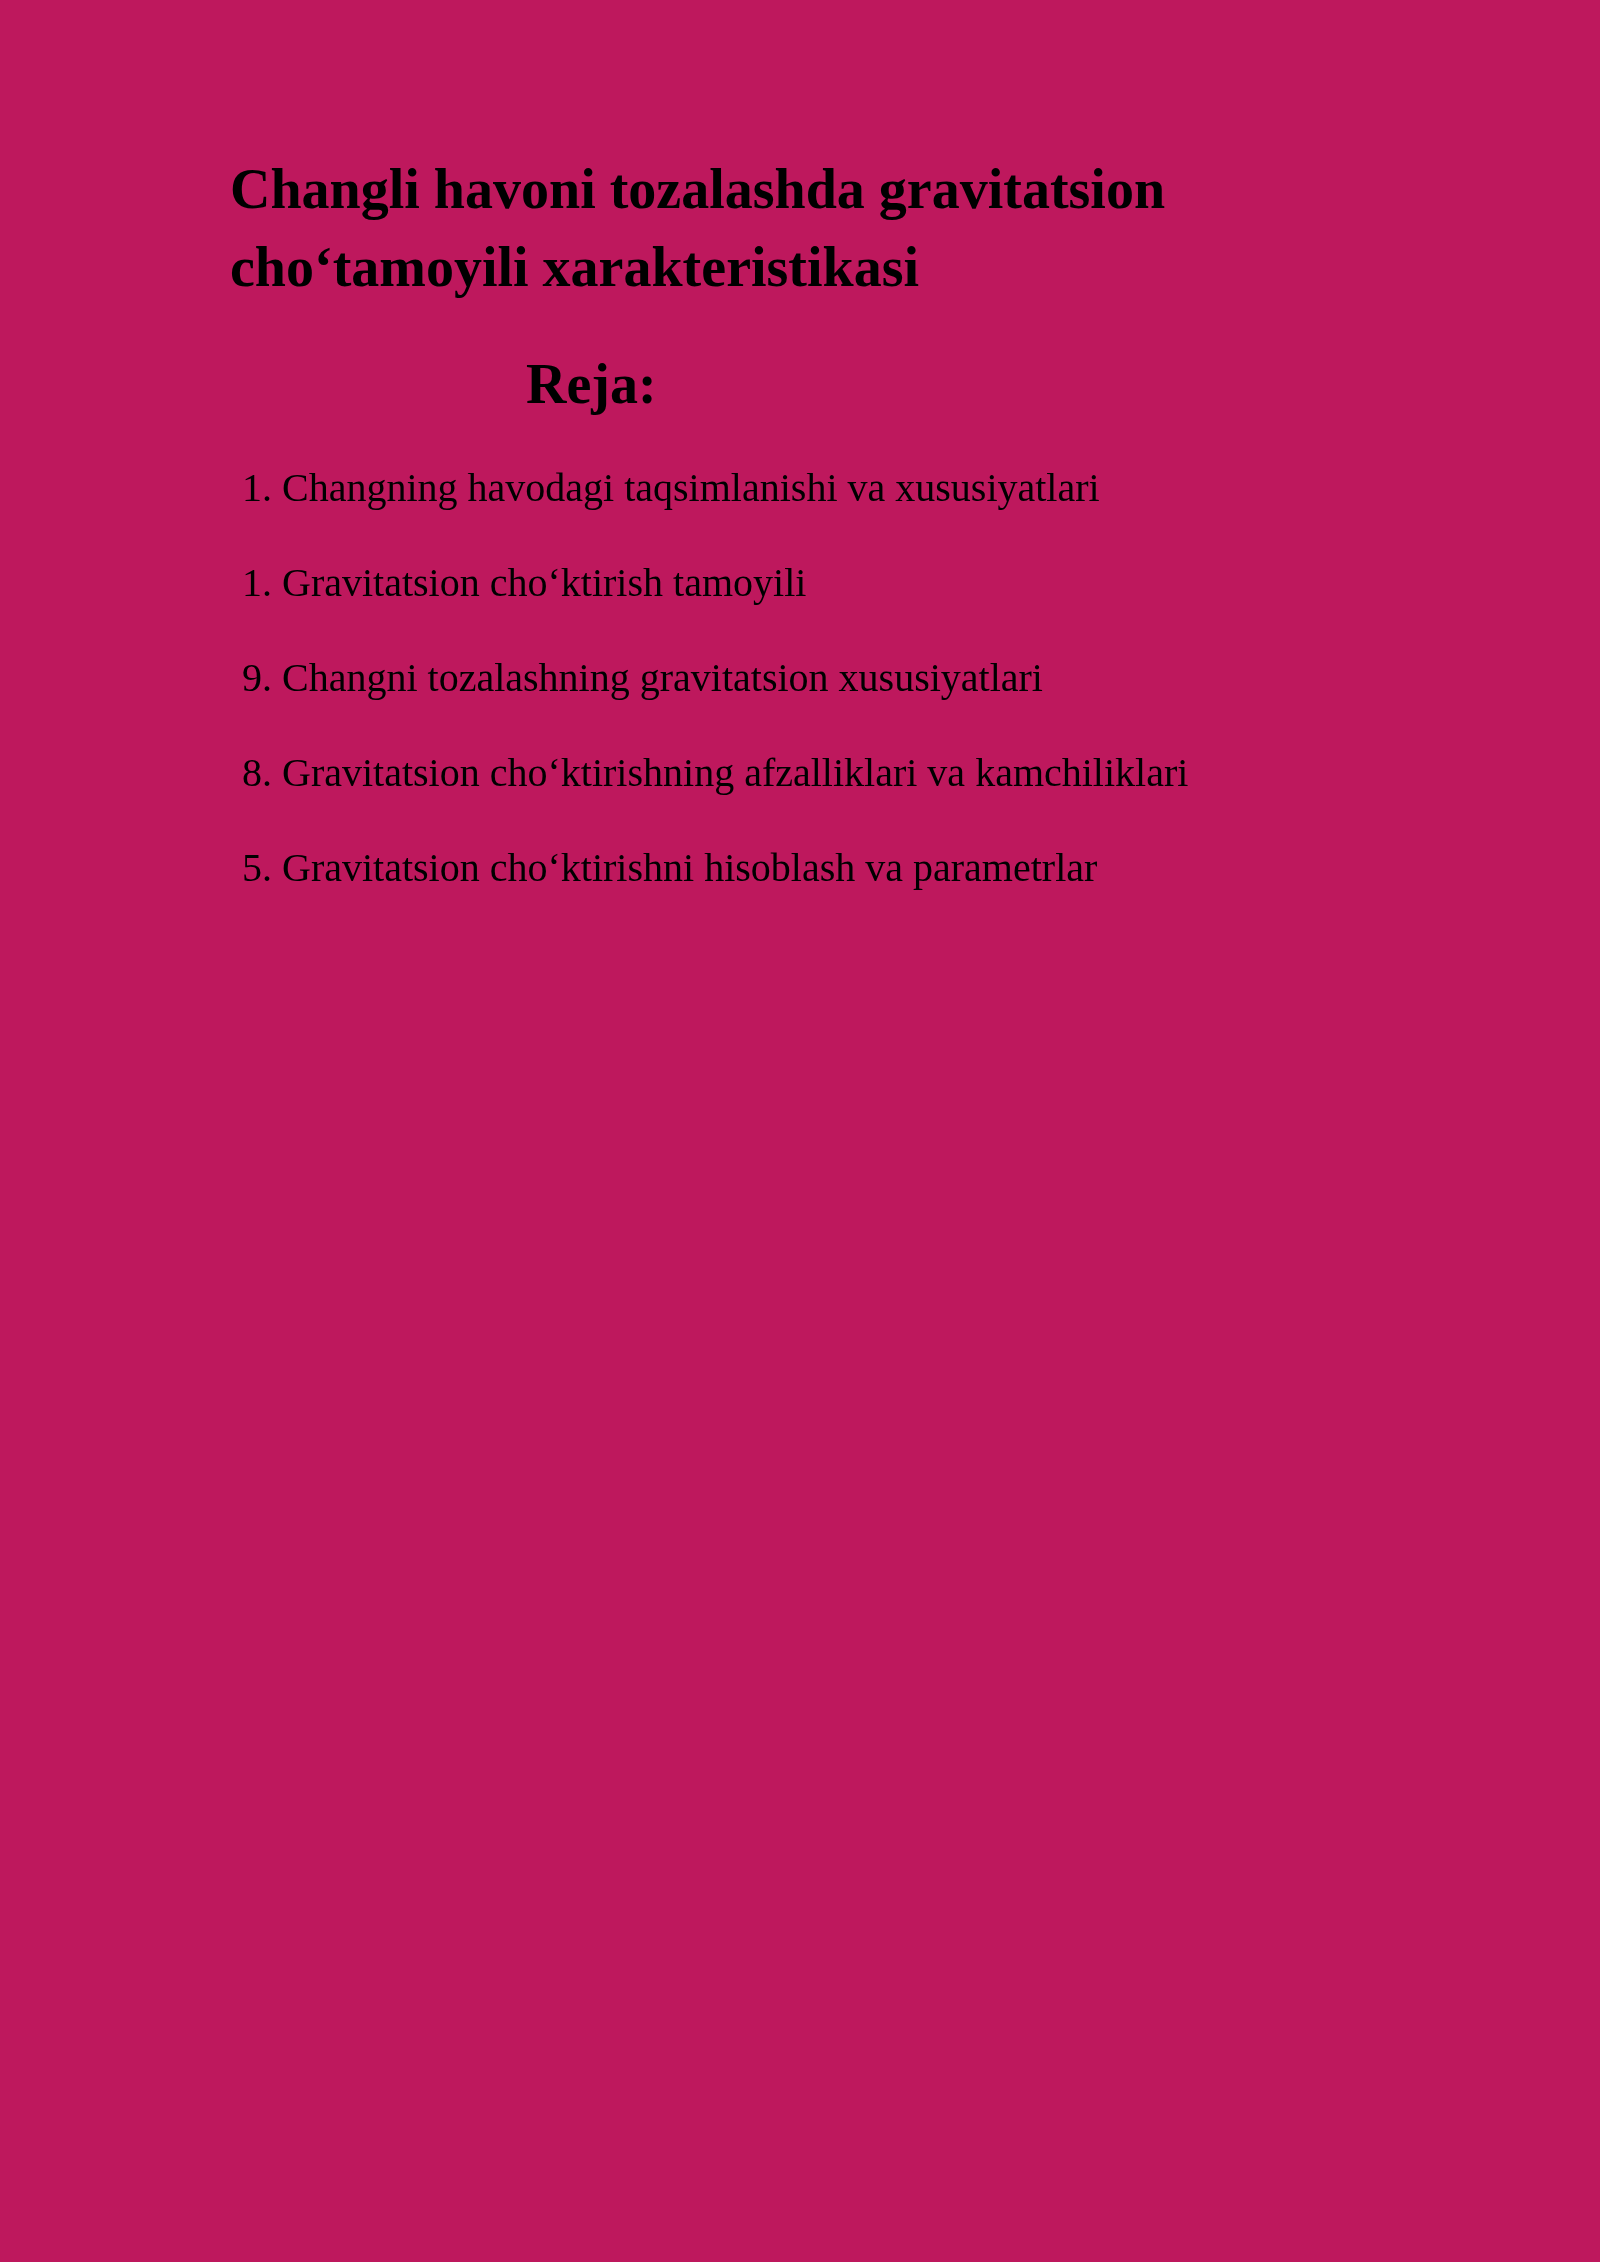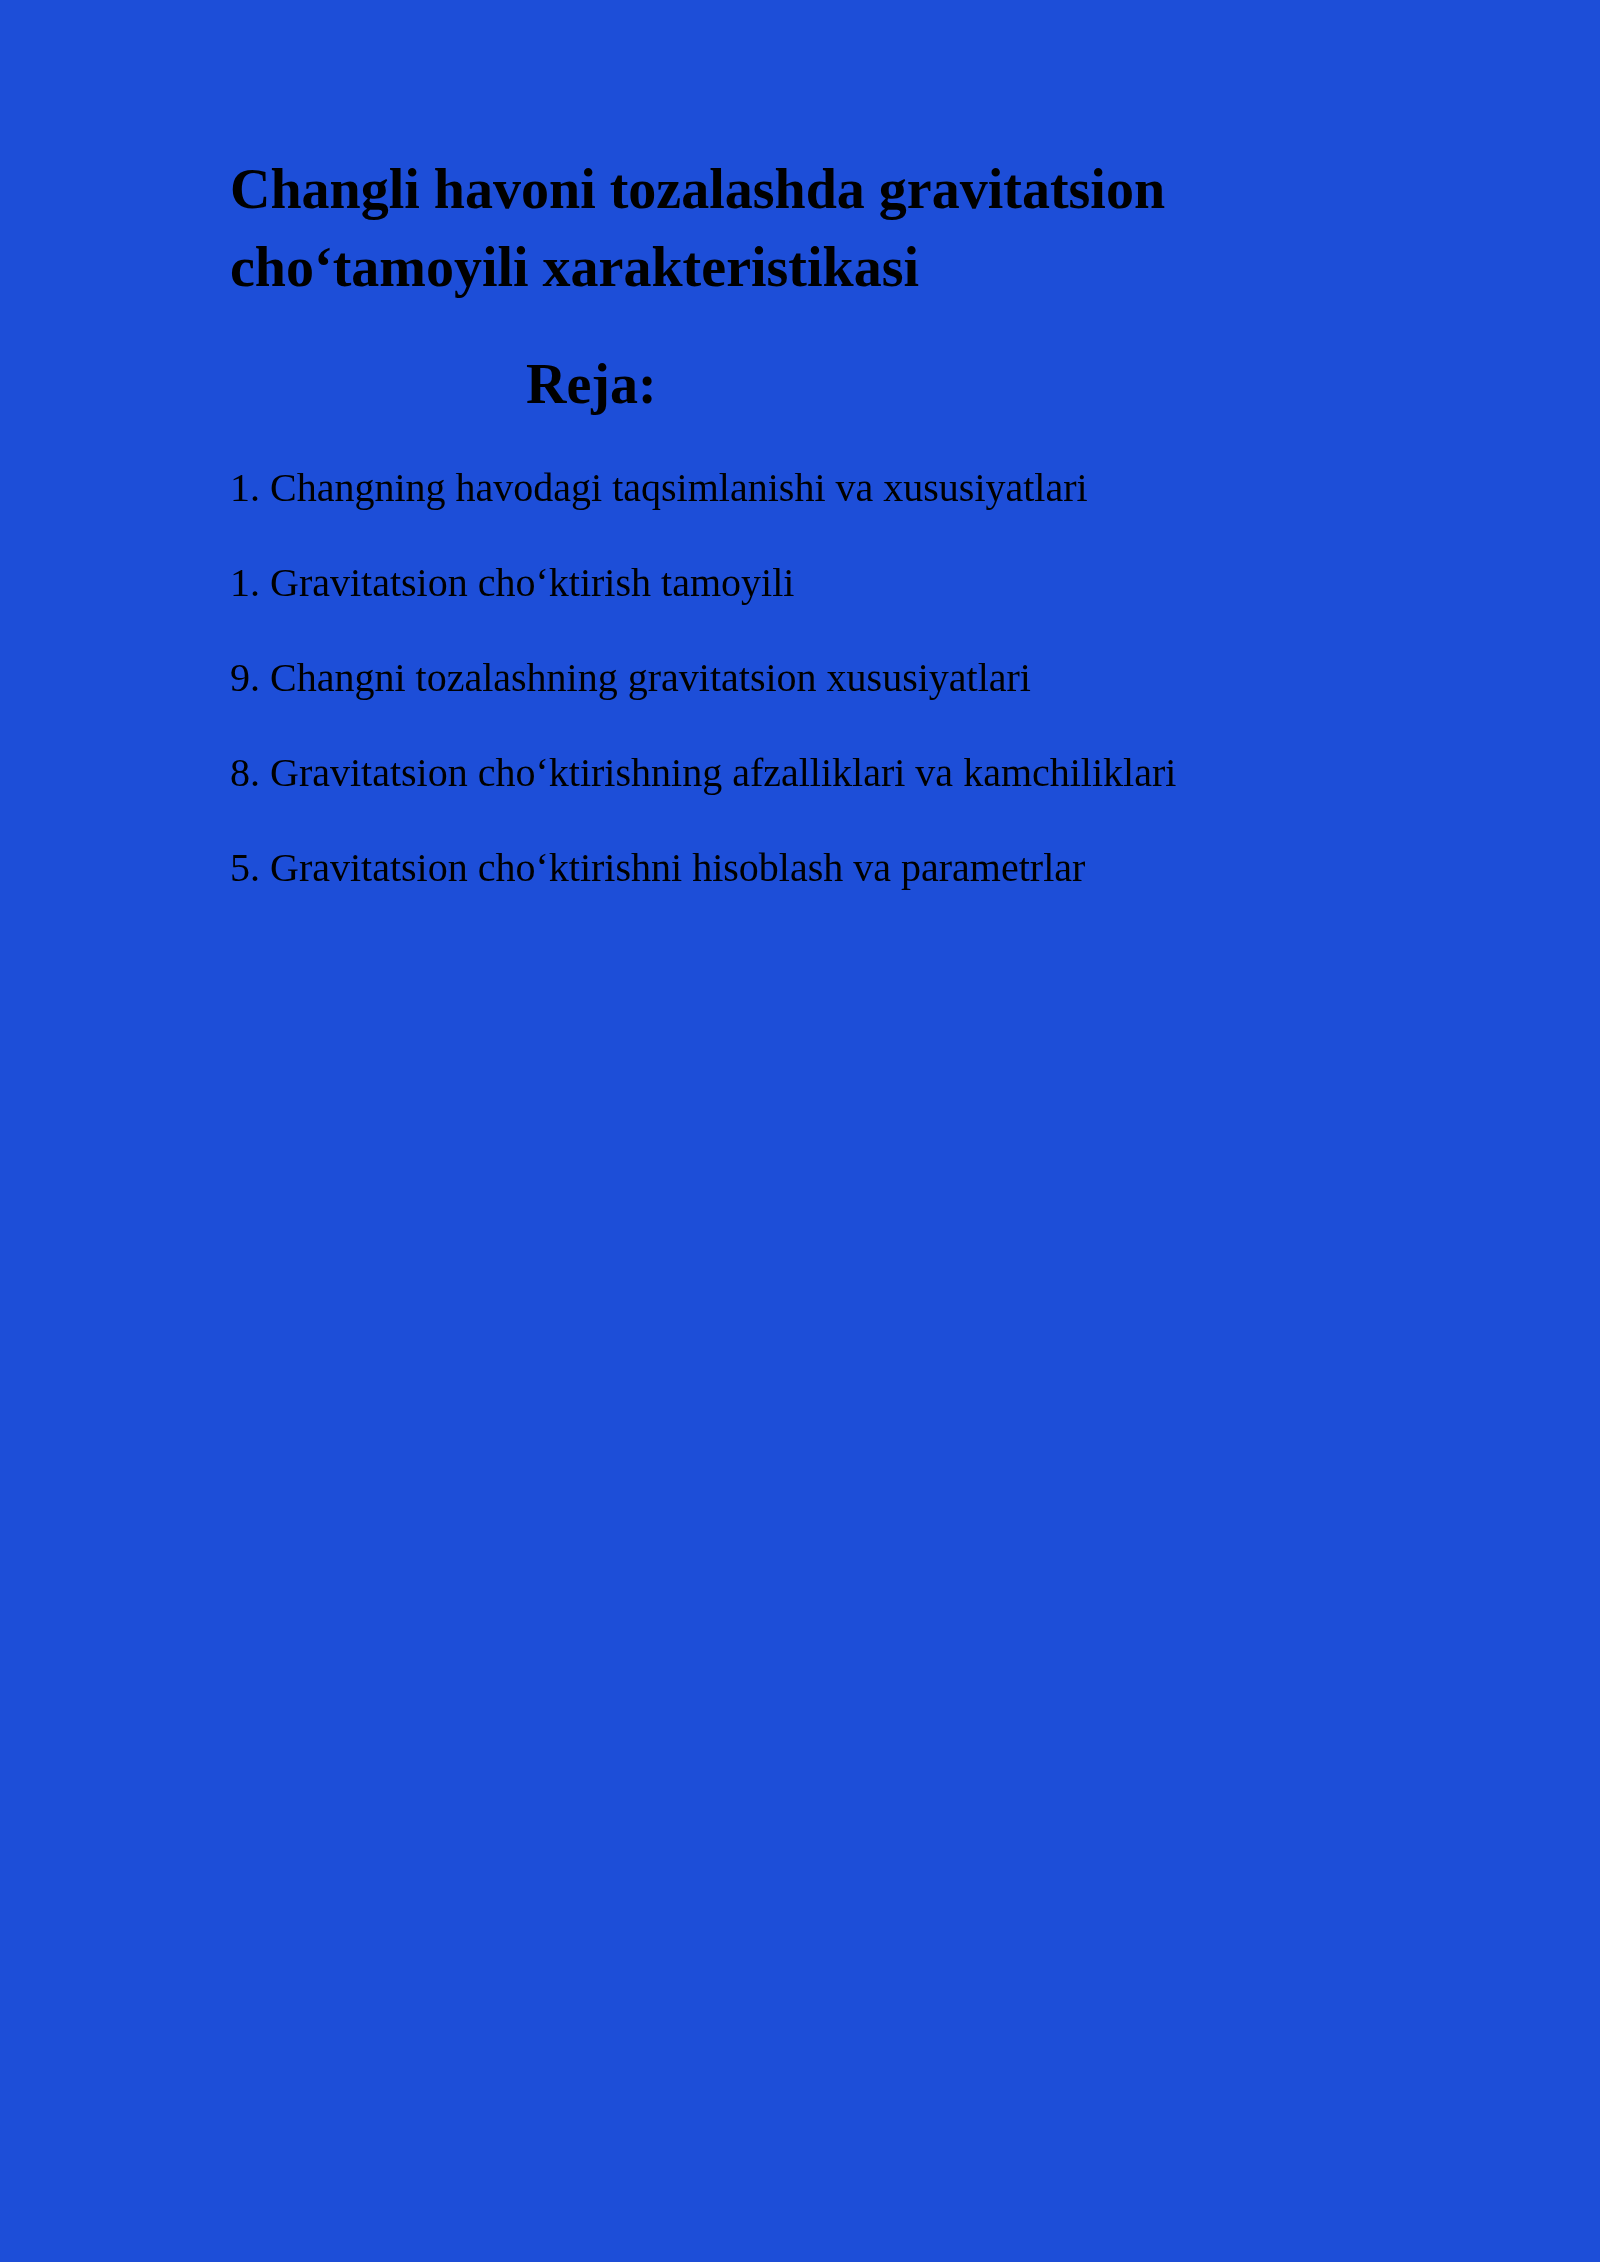--- a/index.html
+++ b/index.html
@@ -13,21 +13,21 @@
       position: relative;
       overflow: hidden;
       font-family: "Liberation Serif", "DejaVu Serif", serif;
       color: #000000;
     }
     .page {
       position: absolute;
       left: 0; top: 0;
       width: 1600px;
       height: 2262px;
-      background: #1d4ed8;
+      background: #be185d;
     }
     .title {
       position: absolute;
       left: 230px;
       top: 150px;
       width: 1100px;
       margin: 0;
       font-size: 56px;
       font-weight: bold;
       line-height: 78px;
@@ -49,20 +49,21 @@
       top: 460px;
       margin: 0;
       padding: 0;
       list-style: none;
     }
     .plan-list li {
       font-size: 40px;
       line-height: 56px;
       height: 95px;
       white-space: nowrap;
+      margin-left: 12px;
     }
   </style>
 </head>
 <body>
 
 <div class="page">
   <h1 class="title">
     <span>Changli havoni tozalashda gravitatsion</span>
     <span>cho‘tamoyili xarakteristikasi</span>
   </h1>

